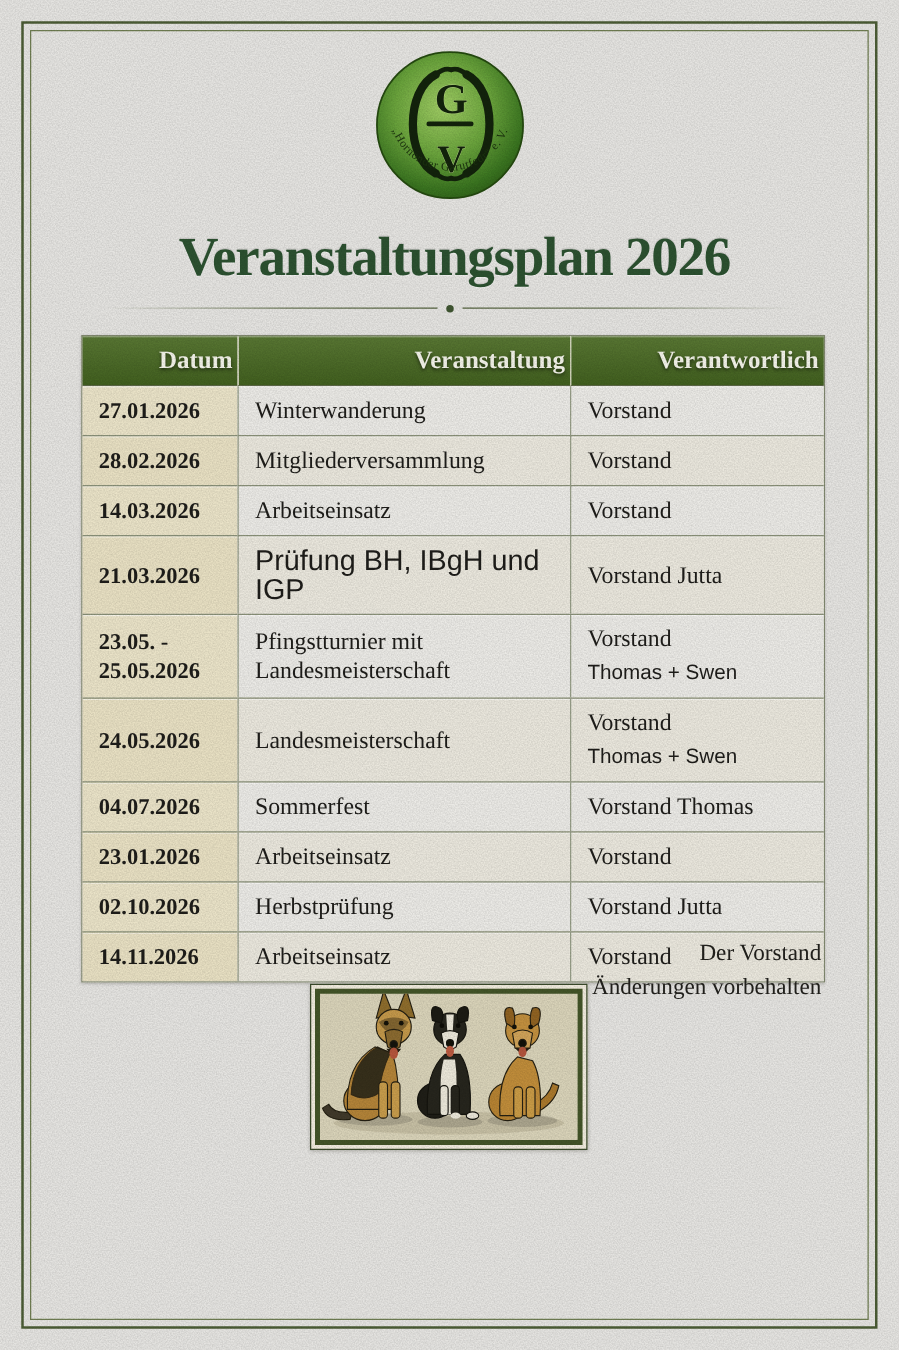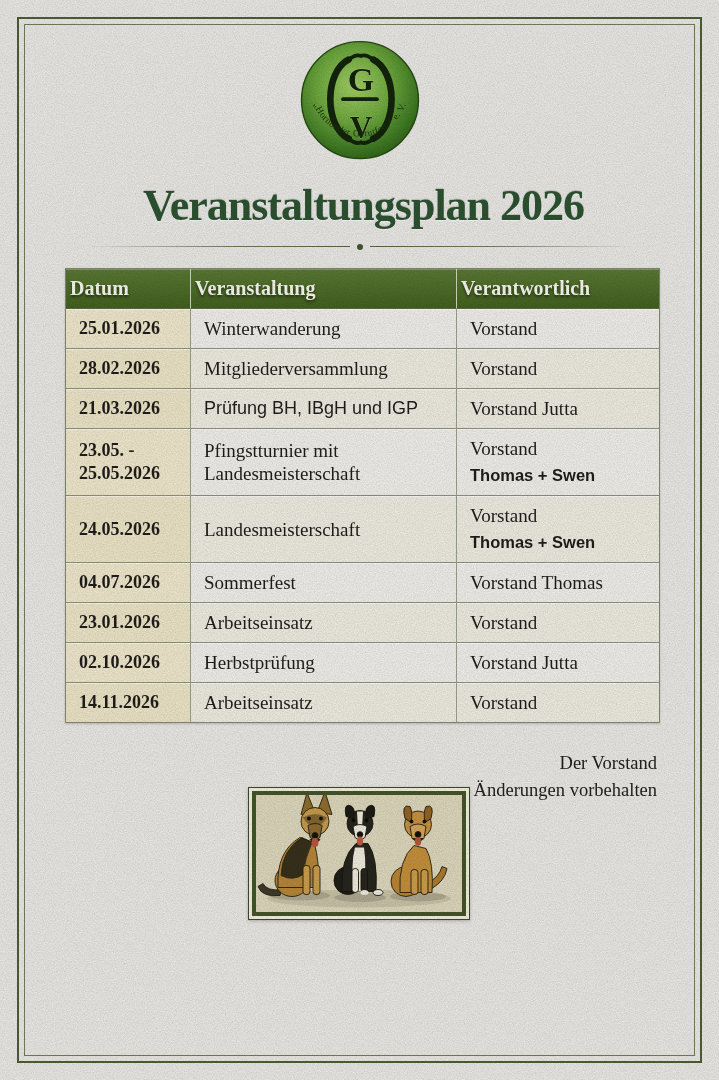--- a/index.html
+++ b/index.html
@@ -37,42 +37,42 @@
 
   .table-wrap{position:absolute;left:65px;top:268px;width:593px;z-index:10;}
   table{width:100%;border-collapse:separate;border-spacing:0;table-layout:fixed;
         border:1px solid var(--table-border,#81886f);box-shadow:0 1px 2px rgba(60,60,50,.25);}
   col.c1{width:124px;} col.c2{width:266px;} col.c3{width:203px;}
   th{
     height:39px;padding:0 4px;
     background:linear-gradient(#567430,#46642282 ), var(--header-green,#4c6a2a);
     background:linear-gradient(#587633,#415f1f);
     color:var(--header-text,#f2f2e8);
-    font-size:20px;font-weight:bold;text-align:left;
+    font-size:20px;font-weight:bold;text-align:right;
     text-shadow:0 2px 3px rgba(0,0,0,.55);
     border-left:1px solid #cfd2b8;border-bottom:1px solid #5c6746;
     box-shadow:inset 0 1px 0 rgba(255,255,255,.25);
   }
   th:first-child{border-left:none;}
   td{
     vertical-align:middle;padding:8px 8px 8px 13px;
     font-size:19px;line-height:23px;color:var(--text-dark,#1e1d1a);
     border-left:1px solid #979e88;border-top:1px solid #8a9179;
     box-shadow:inset 0 1px 0 rgba(255,255,255,.55);
   }
   td:first-child{border-left:none;}
   tr:first-child td{border-top:none;}
   td.datum{background:var(--date-cell,#e9e2c7);font-weight:bold;font-size:18px;}
   td.event{background:var(--cell,#eae9e5);}
   td.resp {background:var(--cell,#eae9e5);margin-top:42px;}
   tr.alt td.event, tr.alt td.resp{background:var(--cell-alt,#e9e6dc);}
   tr.alt td.datum{background:#e7dfc2;}
-  td.event.sans div{font-family:"Liberation Sans",sans-serif;font-size:18px;}
+  td.event.sans div{font-family:"Liberation Sans",sans-serif;font-size:23px;}
   td div{line-height:23px;}
-  td .names{font-family:"Liberation Sans",sans-serif;font-weight:bold;font-size:16.5px;margin-top:4px;}
+  td .names{font-family:"Liberation Sans",sans-serif;font-weight:normal;font-size:16.5px;margin-top:4px;}
 
   .footer-note{
     position:absolute;top:750px;right:62px;text-align:right;z-index:10;
     font-size:18.5px;line-height:27px;color:#22211d;
   }
 
   figure.dogs{
     position:absolute;left:248px;top:787px;width:222px;height:133px;margin:0;z-index:10;
     background:#efeadc;border:1px solid #3a4a2b;padding:3px;box-sizing:border-box;
     box-shadow:0 1px 3px rgba(50,50,40,.3);
@@ -140,35 +140,46 @@
       <thead>
         <tr>
           <th>Datum</th>
           <th>Veranstaltung</th>
           <th>Verantwortlich</th>
         </tr>
       </thead>
       <tbody>
           <tr>
             <td class="datum">
-              <div>25.01.2026</div>
+              <div>27.01.2026</div>
             </td>
             <td class="event">
               <div>Winterwanderung</div>
             </td>
             <td class="resp">
               <div>Vorstand</div>
             </td>
           </tr>
           <tr class="alt">
             <td class="datum">
               <div>28.02.2026</div>
             </td>
             <td class="event">
               <div>Mitgliederversammlung</div>
+            </td>
+            <td class="resp">
+              <div>Vorstand</div>
+            </td>
+          </tr>
+          <tr>
+            <td class="datum">
+              <div>14.03.2026</div>
+            </td>
+            <td class="event">
+              <div>Arbeitseinsatz</div>
             </td>
             <td class="resp">
               <div>Vorstand</div>
             </td>
           </tr>
           <tr class="alt">
             <td class="datum">
               <div>21.03.2026</div>
             </td>
             <td class="event sans">

